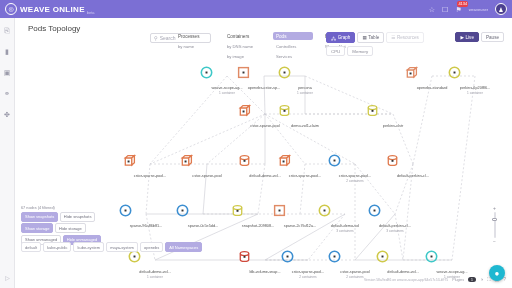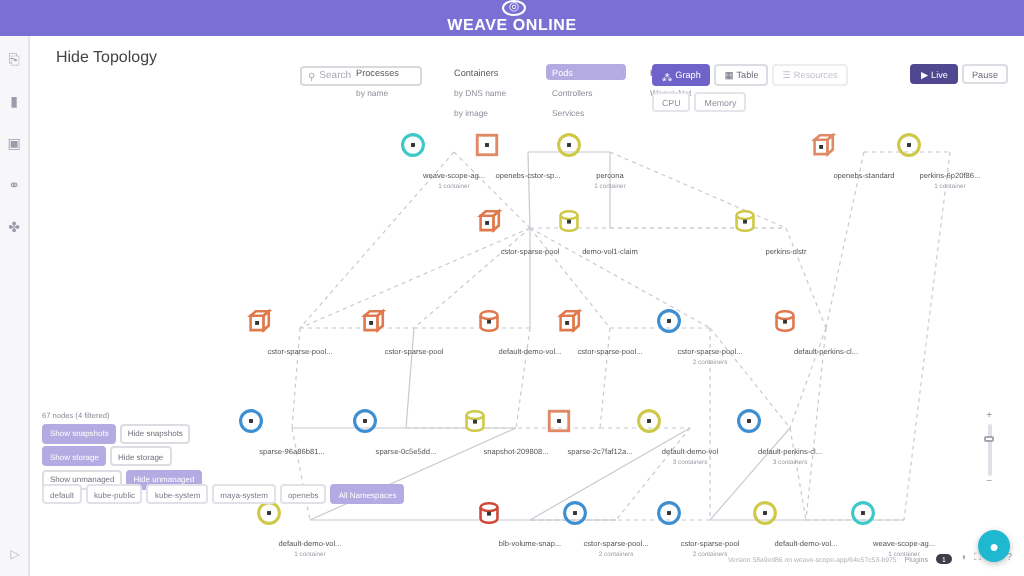--- a/index.html
+++ b/index.html
@@ -6,21 +6,21 @@
   html, body {
     width: 512px; height: 288px;
     font-family: "Liberation Sans", sans-serif;
     background: #fff; overflow: hidden;
   }
   #app { position: relative; width: 512px; height: 288px; }
 
   
   .topbar {
     position: absolute; left: 0; top: 0; width: 512px; height: 18px;
-    background: #7b6fd4; display: flex; align-items: center; flex-direction: column;
+    background: #7b6fd4; display: flex; align-items: center;
   }
   .brand-logo {
     width: 12px; height: 12px; border-radius: 50%;
     border: 1.2px solid #fff; margin-left: 5px; margin-right: 3px;
     display: flex; align-items: center; justify-content: center;
     color: #fff; font-size: 6px; line-height: 1;
   }
   .brand-name { color: #fff; font-size: 8px; font-weight: bold; letter-spacing: .3px; }
   .brand-sub { color: #cfc8f3; font-size: 4px; margin-left: 2px; align-self: flex-end; margin-bottom: 3px; }
   .topbar-right { margin-left: auto; display: flex; align-items: center; gap: 7px; padding-right: 5px; }
@@ -175,21 +175,21 @@
     <div class="rail-icon">⎘</div>
     <div class="rail-icon">▮</div>
     <div class="rail-icon">▣</div>
     <div class="rail-icon">⚭</div>
     <div class="rail-icon">✤</div>
     <div class="rail-bottom">▷</div>
   </div>
 
   <div class="main">
 
-    <div class="page-title">Hide Topology</div>
+    <div class="page-title">Pods Topology</div>
 
     <div class="toolbar">
 
       <div class="search-box">
         <span class="search-ico">⚲</span>
         <span class="search-ph">Search</span>
       </div>
 
       <div class="topo-groups">
 

